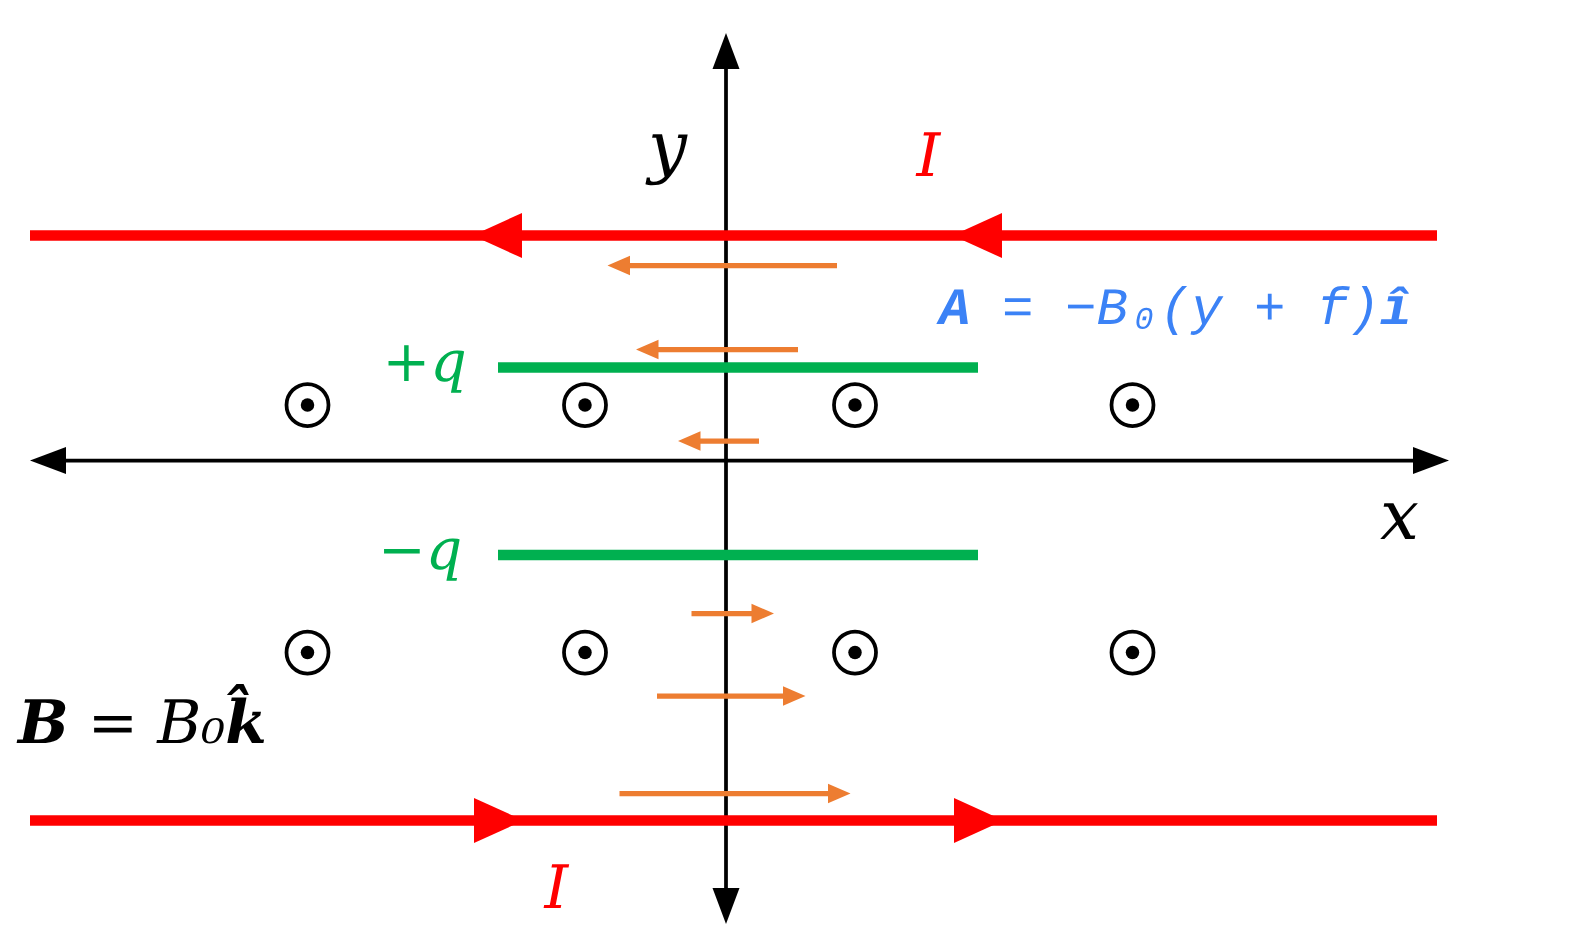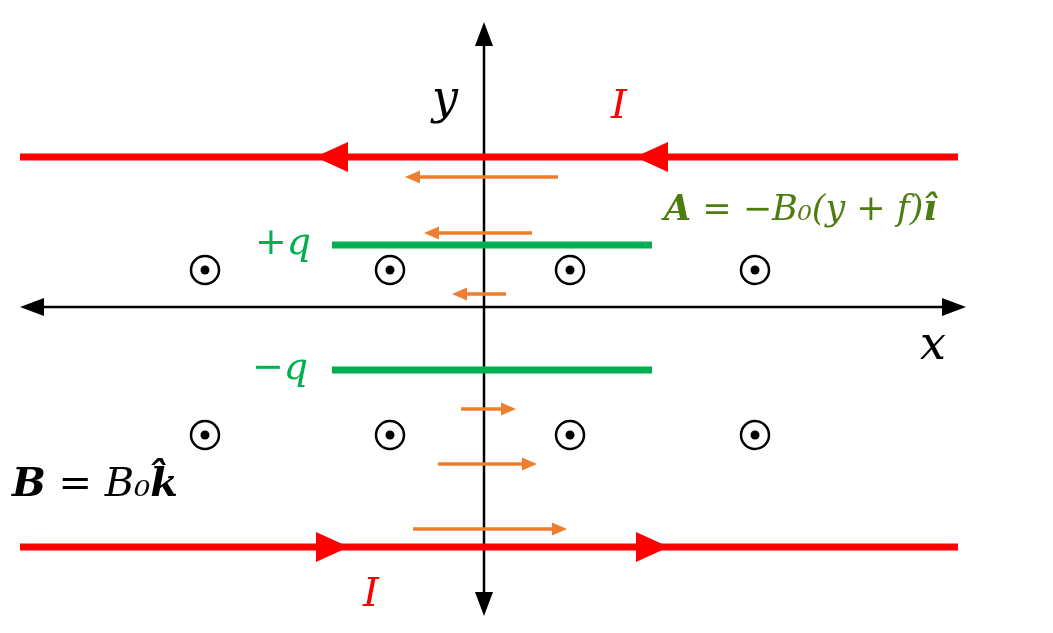--- a/index.html
+++ b/index.html
@@ -76,21 +76,21 @@
   <div class="label" style="left: 920px; top: 320px; font-size: 46px; color: rgb(0, 0, 0);">x</div>
 
   <div class="label" style="left: 611px; top: 84px; font-size: 40px; color: rgb(255, 0, 0);">I</div>
 
   <div class="label" style="left: 363px; top: 572px; font-size: 40px; color: rgb(255, 0, 0);">I</div>
 
   <div class="label" style="left: 255px; top: 222px; font-size: 38px; color: rgb(0, 176, 80);">+q</div>
 
   <div class="label" style="left: 252px; top: 347px; font-size: 38px; color: rgb(0, 176, 80);">−q</div>
 
-  <div class="label" style="left: 664px; top: 190px; font-size: 35px; color: #4d7c0f;">
+  <div class="label" style="left: 626px; top: 190px; font-size: 35px; color: #3b82f6; font-family: Liberation Mono, monospace;">
     <span class="bold">A</span><span> = −B₀(y + f)</span><span class="bold">î</span>
   </div>
 
   <div class="label" style="left: 12px; top: 462px; font-size: 40px; color: rgb(0, 0, 0); text-align: right;">
     <span class="bold">B</span><span> = B₀</span><span class="bold">k̂</span>
   </div>
 
 </div>
 
 </body></html>

